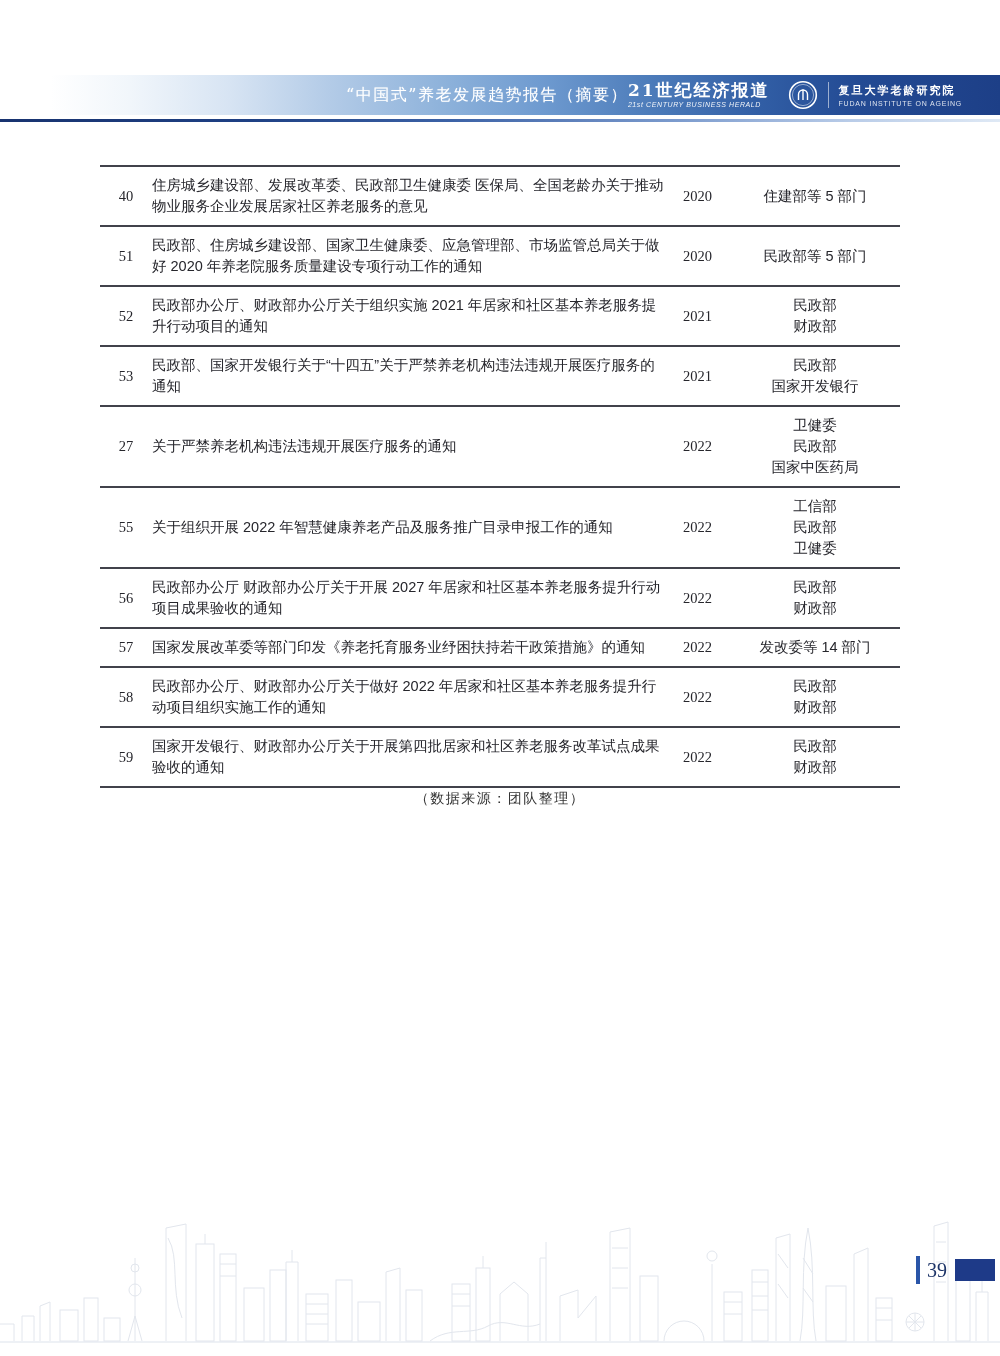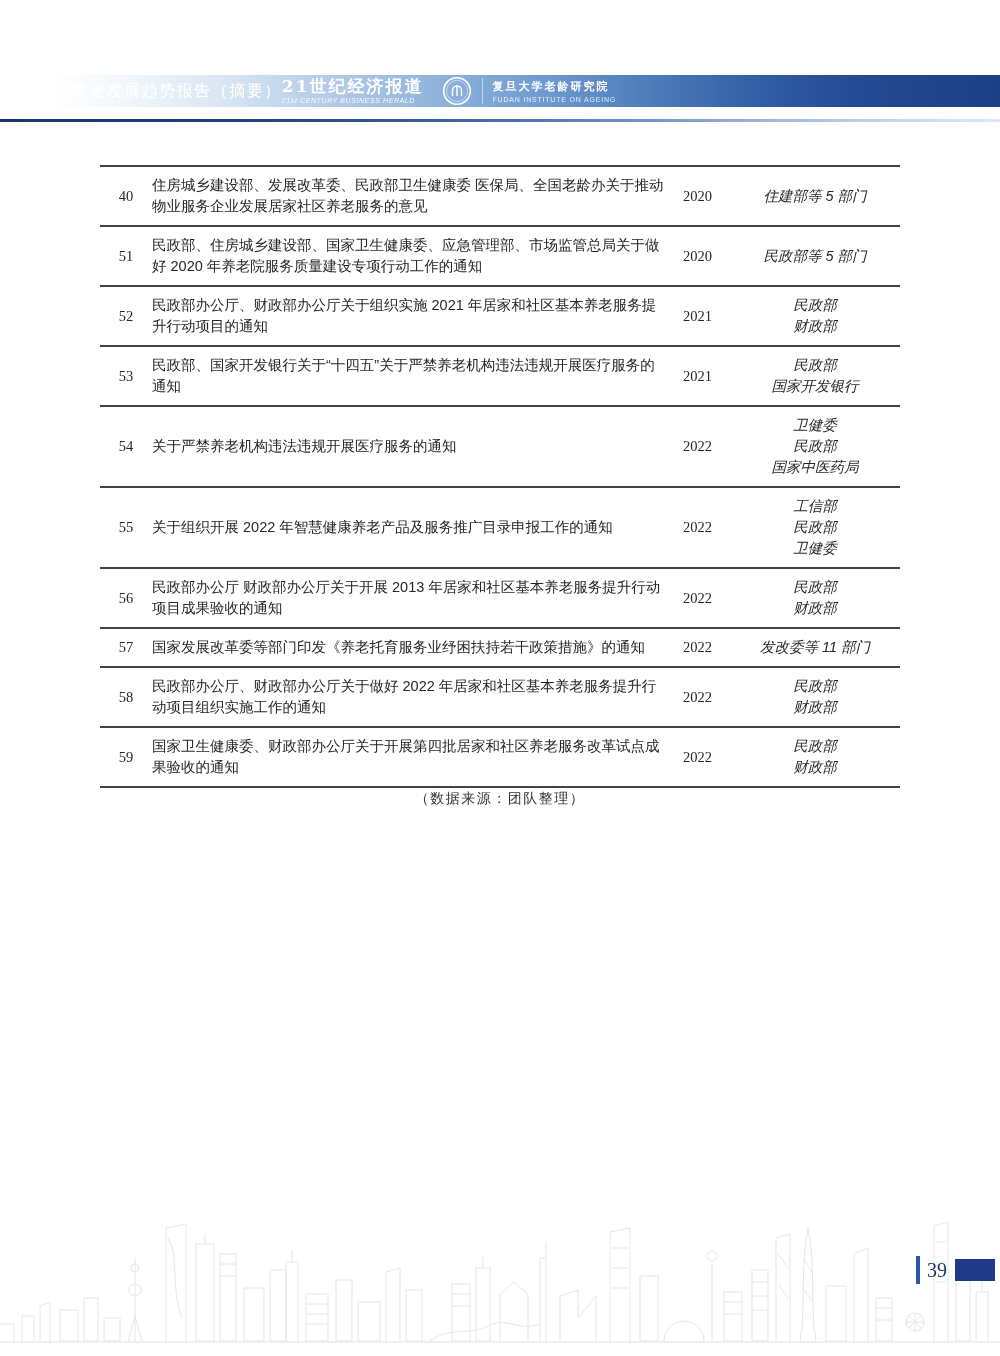--- a/index.html
+++ b/index.html
@@ -5,25 +5,25 @@
   * { margin:0; padding:0; box-sizing:border-box; }
   html,body { background:#ffffff; }
   .page {
     position:relative; width:1000px; height:1356px; margin:0 auto;
     background:#ffffff; overflow:hidden;
     font-family:"Liberation Sans", sans-serif;
   }
 
   
   .band {
-    position:absolute; left:0; top:75px; width:1000px; height:32px;
+    position:absolute; left:0; top:75px; width:1000px; height:40px;
     background:linear-gradient(90deg,#ffffff 0%,#ffffff 5%,#f1f6fb 13%,
       #d7e4f3 23%,#b3cbe7 33%,#8fb3db 44%,#6f9bd0 54%,#4d7cba 65%,
       #315ea5 76%,#234a93 86%,#1d3f87 100%);
-    display:flex; align-items:center; justify-content:flex-start;
+    display:flex; align-items:center; justify-content:flex-end;
     padding-right:38px; color:#ffffff;
   }
   .band-underline {
     position:absolute; left:0; top:119px; width:1000px; height:3px;
     background:linear-gradient(90deg,#18336f 0%,#1e4084 25%,#3c62a6 45%,
       #7d9cce 68%,#b9cce8 85%,#dfe9f5 100%);
   }
   .report-title {
     font-family:"DejaVu Serif", serif;
     font-size:16px; letter-spacing:1.5px; white-space:nowrap;
@@ -48,21 +48,21 @@
   col.c-year { width:65px; } col.c-dept { width:170px; }
   table.policy td {
     border-top:2px solid #41424b; padding:8px 0; vertical-align:middle;
     font-size:14.5px; line-height:21px; color:#26262c;
   }
   table.policy tr:last-child td { border-bottom:2px solid #41424b; }
   td.no, td.year {
     text-align:center; font-family:"Liberation Serif", serif; font-size:15px;
   }
   td.name { text-align:left; padding-right:12px;margin-left:43px; }
-  td.dept { text-align:center; white-space:pre-line;font-style:italic; }
+  td.dept { text-align:center; white-space:pre-line; }
 
   .source-note {
     position:absolute; left:0; top:790px; width:1000px; text-align:center;
     font-family:"DejaVu Serif", serif; 
     font-size:14px; letter-spacing:1.5px; color:#333333;
   }
 
   
   .skyline { position:absolute; left:0; bottom:8px; width:1000px; height:150px; }
   .pageno {
@@ -133,58 +133,58 @@
 财政部</td>
         </tr>
           <tr>
           <td class="no">53</td>
           <td class="name">民政部、国家开发银行关于“十四五”关于严禁养老机构违法违规开展医疗服务的通知</td>
           <td class="year">2021</td>
           <td class="dept">民政部
 国家开发银行</td>
         </tr>
           <tr>
-          <td class="no">54</td>
+          <td class="no">27</td>
           <td class="name">关于严禁养老机构违法违规开展医疗服务的通知</td>
           <td class="year">2022</td>
           <td class="dept">卫健委
 民政部
 国家中医药局</td>
         </tr>
           <tr>
           <td class="no">55</td>
           <td class="name">关于组织开展 2022 年智慧健康养老产品及服务推广目录申报工作的通知</td>
           <td class="year">2022</td>
           <td class="dept">工信部
 民政部
 卫健委</td>
         </tr>
           <tr>
           <td class="no">56</td>
-          <td class="name">民政部办公厅 财政部办公厅关于开展 2013 年居家和社区基本养老服务提升行动项目成果验收的通知</td>
+          <td class="name">民政部办公厅 财政部办公厅关于开展 2027 年居家和社区基本养老服务提升行动项目成果验收的通知</td>
           <td class="year">2022</td>
           <td class="dept">民政部
 财政部</td>
         </tr>
           <tr>
           <td class="no">57</td>
           <td class="name">国家发展改革委等部门印发《养老托育服务业纾困扶持若干政策措施》的通知</td>
           <td class="year">2022</td>
-          <td class="dept">发改委等 11 部门</td>
+          <td class="dept">发改委等 14 部门</td>
         </tr>
           <tr>
           <td class="no">58</td>
           <td class="name">民政部办公厅、财政部办公厅关于做好 2022 年居家和社区基本养老服务提升行动项目组织实施工作的通知</td>
           <td class="year">2022</td>
           <td class="dept">民政部
 财政部</td>
         </tr>
           <tr>
           <td class="no">59</td>
-          <td class="name">国家卫生健康委、财政部办公厅关于开展第四批居家和社区养老服务改革试点成果验收的通知</td>
+          <td class="name">国家开发银行、财政部办公厅关于开展第四批居家和社区养老服务改革试点成果验收的通知</td>
           <td class="year">2022</td>
           <td class="dept">民政部
 财政部</td>
         </tr>
         </tbody>
     </table>
   </div>
 
   <div class="source-note">（数据来源：团队整理）</div>
 

